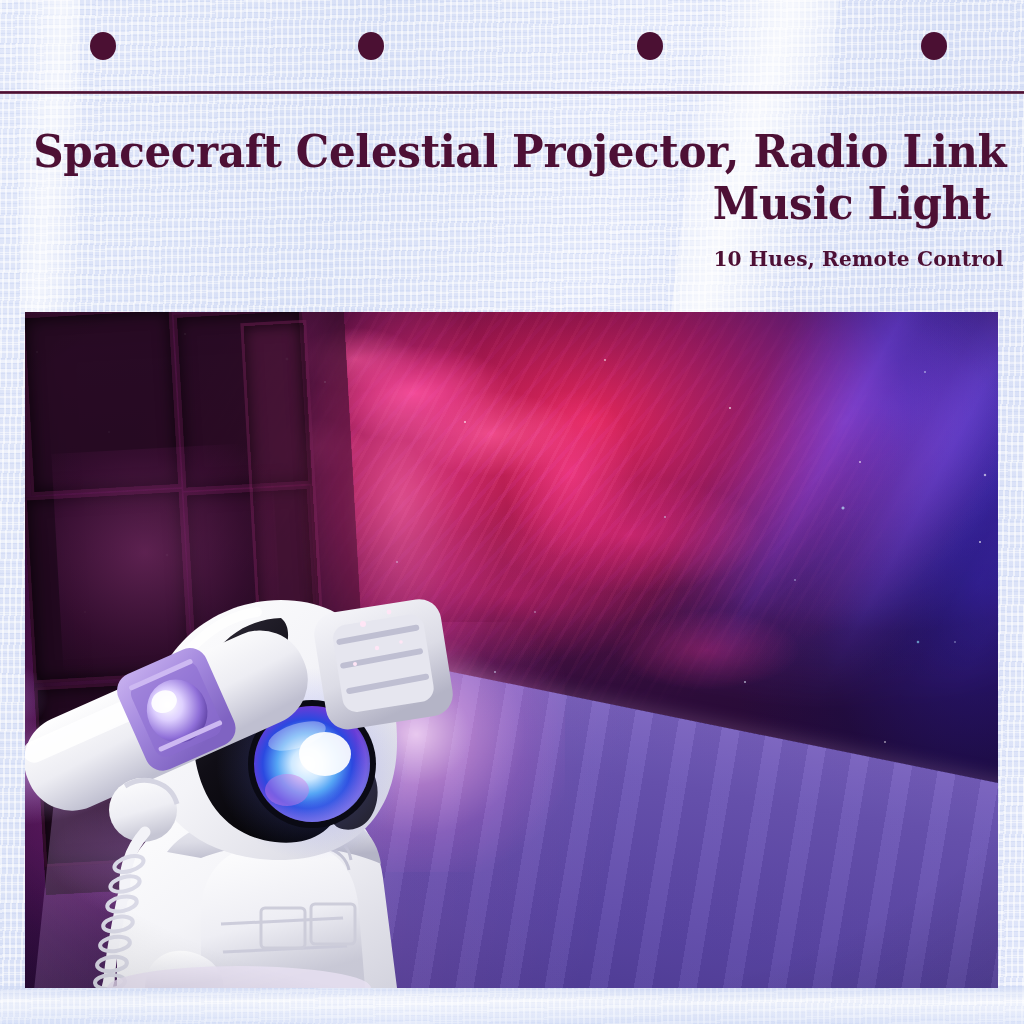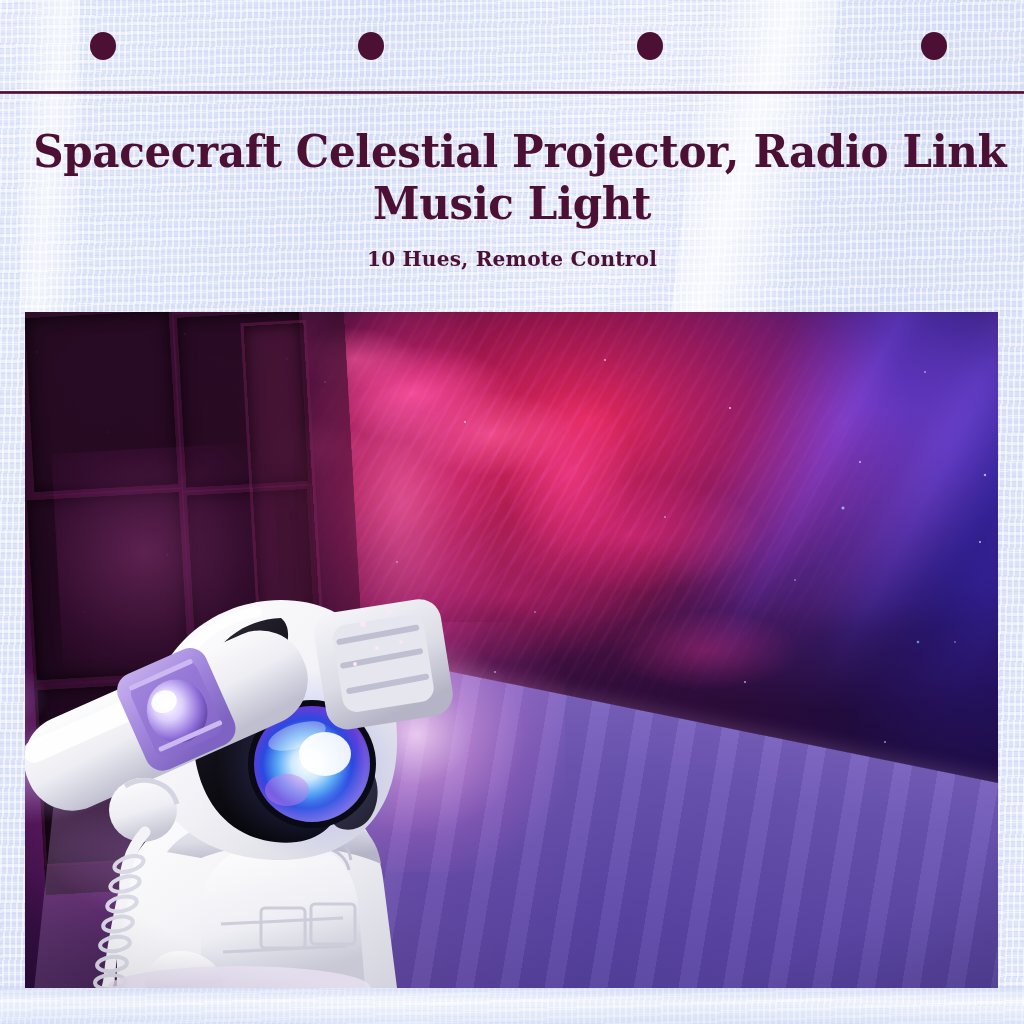--- a/index.html
+++ b/index.html
@@ -56,21 +56,21 @@
     position: absolute;
     left: 0; top: 91px;
     width: 1024px; height: 3px;
     background: linear-gradient(180deg, #6d3352 0%, #4b1033 50%, #7b4a63 100%);
   }
 
   
   #headings {
     position: absolute;
     left: 0; top: 126px; width: 1024px;
-    text-align: center;
+    text-align: right;
   }
   #title-line-1, #title-line-2 {
     display: block;
     color: #4d1035;
     font-family: "DejaVu Serif", "Liberation Serif", serif;
     font-weight: bold;
     font-size: 45px;
     line-height: 52px;
     letter-spacing: -0.4px;
     transform: scaleX(0.935);

